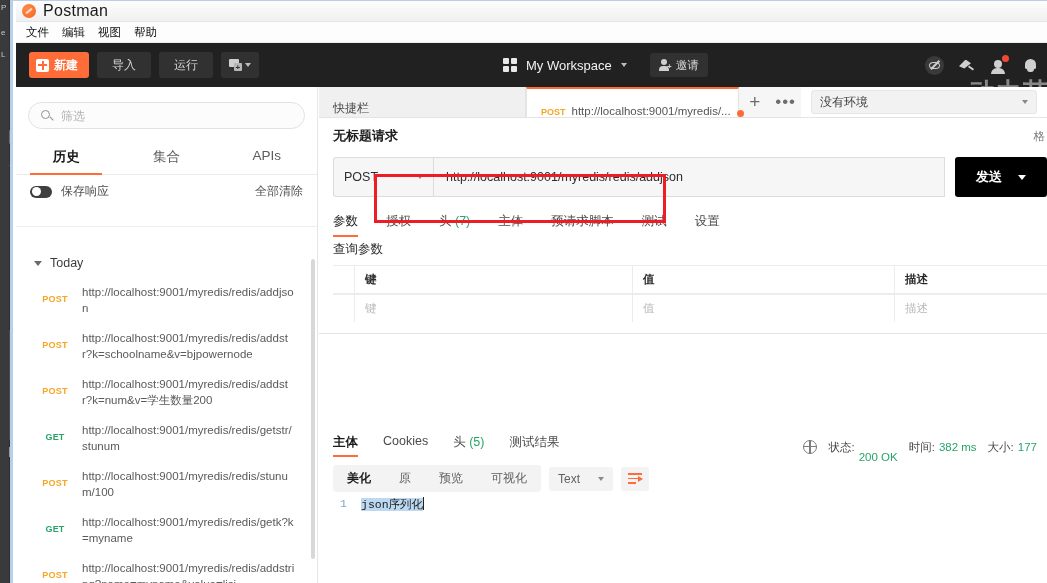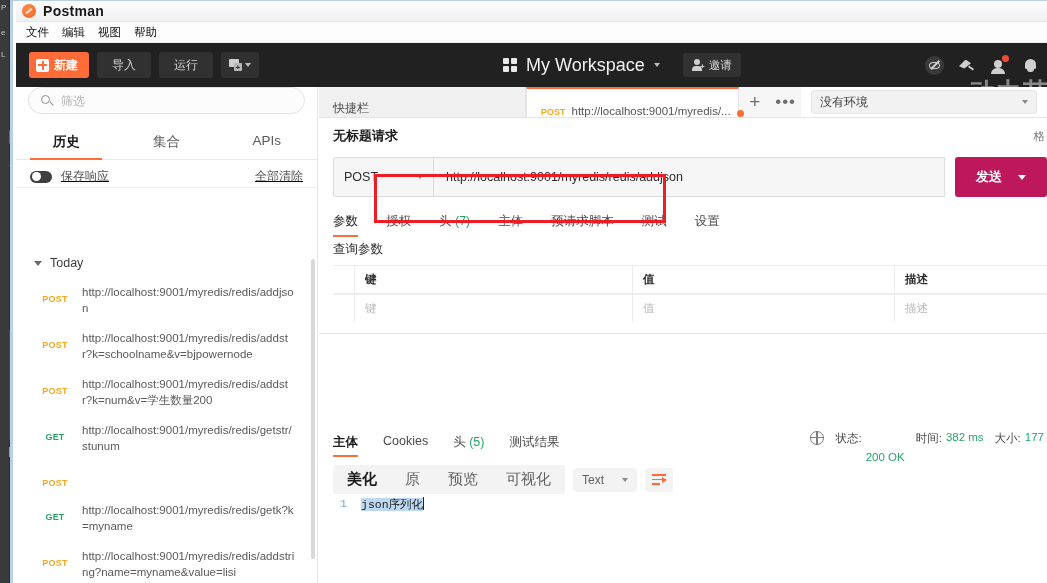--- a/index.html
+++ b/index.html
@@ -45,21 +45,21 @@
   }
   .app-logo {
     width: 14px; height: 14px; border-radius: 50%;
     background: radial-gradient(circle at 35% 30%, #ff8a4a, #f26522);
     position: relative; margin-right: 7px; flex: none;
   }
   .app-logo::after {
     content: ""; position: absolute; left: 3px; top: 6px; width: 8px; height: 2px;
     background: #ffd9c4; transform: rotate(-38deg); border-radius: 1px;
   }
-  .app-title { font-size: 14px; font-weight: bold; color: #1a1a1a; letter-spacing: .3px; }
+  .app-title { font-size: 16px; font-weight: normal; color: #1a1a1a; letter-spacing: .3px; }
 
   
   .menubar {
     position: absolute; left: 3px; top: 21px; width: 1034px; height: 21px;
     background: #fdfdfd; display: flex; align-items: center; padding-left: 10px; gap: 13px;
     border-bottom: 1px solid #ececec;
   }
   .menubar span { font-size: 11.5px; color: #111; }
 
   
@@ -94,21 +94,21 @@
   }
   .coll-icon { position: relative; width: 13px; height: 12px; }
   .coll-icon .sq1 { position:absolute; left:0; top:0; width:10px;height:8px; background:#cfcfcf; border-radius:1px;}
   .coll-icon .sq2 { position:absolute; left:5px; top:4px; width:8px;height:8px; background:#b6b6b6; border-radius:1px;}
   .coll-icon .pl  { position:absolute; left:6.5px; top:5px; color:#313131; font-size:8px; line-height:8px; font-weight:bold;}
   .caret { width:0;height:0;border-left:3.5px solid transparent;border-right:3.5px solid transparent;border-top:4px solid #bdbdbd; }
 
   .ws-wrap { position:absolute; left: 487px; top:0; height:44px; display:flex; align-items:center; gap:9px; }
   .grid-icon { display:grid; grid-template-columns: 6px 6px; grid-template-rows: 6px 6px; gap:2px; }
   .grid-icon i { background:#e8e8e8; border-radius:1px; display:block; }
-  .ws-name { color:#f0f0f0; font-size:18px; }
+  .ws-name { color:#f0f0f0; font-size:13px; }
   .btn-invite {
     height:24px; background:#313131; border-radius:3px; display:flex; align-items:center; gap:5px;
     padding: 0 9px; color:#d6d6d6; font-size:11.5px; margin-left:14px; cursor:pointer;
   }
   .person-icon { position:relative; width:12px; height:12px; }
   .person-icon .h { position:absolute; left:2px; top:0px; width:6px;height:6px;border-radius:50%;background:#cfcfcf;}
   .person-icon .b { position:absolute; left:0px; top:7px; width:10px;height:5px;border-radius:4px 4px 0 0;background:#cfcfcf;}
   .person-icon .p { position:absolute; right:-1px; bottom:0px; color:#cfcfcf; font-size:8px; line-height:8px; font-weight:bold;}
 
   .head-icons { position:absolute; right:10px; top:0; height:44px; display:flex; align-items:center; gap:13px; }
@@ -137,21 +137,21 @@
     position:absolute; right: 0px; top: 32px; font-size: 26px; color: #9c9c9c;
     font-weight: bold; opacity: .85; letter-spacing: 1px; white-space: nowrap;
     pointer-events:none; font-family:"Liberation Sans", sans-serif;
   }
 
   
   .sidebar {
     position:absolute; left: 3px; top: 86px; width: 302px; bottom: 0;
     background: #ffffff; border-right: 1px solid #e6e6e6;
   }
-  .search-wrap { padding: 0 12px 0 12px; }
+  .search-wrap { padding: 15px 12px 0 12px; }
   .search-box {
     height: 27px; border: 1px solid #e2e2e2; border-radius: 14px; background:#fcfcfc;
     display:flex; align-items:center; padding: 0 12px; gap: 8px;
   }
   .mag { position:relative; width:12px; height:12px; flex:none; }
   .mag .c { position:absolute; left:0;top:0; width:9px;height:9px;border:1.4px solid #8f8f8f;border-radius:50%; }
   .mag .t { position:absolute; left:7.5px; top:8px; width:5px;height:1.4px;background:#8f8f8f;transform:rotate(45deg); }
   .search-box input {
     border:0; outline:0; background:transparent; font-size:12px; color:#4a4a4a;
     font-family:"Liberation Sans", sans-serif; width: 100%;
@@ -163,21 +163,21 @@
     flex:1; text-align:center; padding: 7px 0 8px; font-size: 13.5px; color:#5c5c5c; cursor:pointer;
     position:relative;
   }
   .sb-tab.active { color:#1a1a1a; font-weight:bold; }
   .sb-tab.active::after {
     content:""; position:absolute; left: 14%; right:14%; bottom:-1px; height:2px; background:#ff6c37;
   }
 
   .sb-actions {
     display:flex; align-items:center; justify-content:space-between;
-    padding: 8px 14px 2px 14px; border-bottom:1px solid #eeeeee;text-decoration:underline;
+    padding: 8px 14px 26px 14px; border-bottom:1px solid #eeeeee;
   }
   .toggle-wrap { display:flex; align-items:center; gap:9px; }
   .toggle {
     width:22px; height:12px; border-radius:7px; background:#3f3f3f; position:relative; flex:none; cursor:pointer;
   }
   .toggle .knob { position:absolute; left:1.5px; top:1.5px; width:9px;height:9px;border-radius:50%;background:#fff; }
   .toggle-label { font-size:12px; color:#4f4f4f; }
   .clear-all { font-size:12px; color:#4f4f4f; cursor:pointer; }
 
   .hist-scroll { position:absolute; left:0; right:0; top:158px; bottom:0; overflow:hidden; }
@@ -236,21 +236,21 @@
     width: 100px; border:1px solid #dcdcdc; border-right:0; border-radius: 3px 0 0 3px;
     background:#f6f6f6; display:flex; align-items:center; justify-content:space-between;
     padding: 0 10px; font-size:12.5px; color:#2d2d2d; cursor:pointer;
   }
   .url-input {
     flex:1; border:1px solid #dcdcdc; background:#f6f6f6; font-size:12.5px; color:#2d2d2d;
     padding: 0 12px; outline:none; font-family:"Liberation Sans", sans-serif;
     max-width: 637px;
   }
   .send-btn {
-    width: 92px; height: 40px; background:#be185d; color:#fff; font-size:13px; font-weight:bold;
+    width: 92px; height: 40px; background:#000000; color:#fff; font-size:13px; font-weight:bold;
     display:flex; align-items:center; justify-content: center; gap: 16px; border-radius:3px;
     margin-left: 10px; cursor:pointer;
   }
   .send-caret { width:0;height:0;border-left:4px solid transparent;border-right:4px solid transparent;border-top:5px solid #fff; }
 
   
   .annot {
     position:absolute; left: 361px; top: 173px; width: 292px; height: 49px;
     border: 3px solid #ee1c25; pointer-events: none;
   }
@@ -279,29 +279,29 @@
   .ptable .body .pcell { color:#b8b8b8; }
 
   
   .resp-sep { position:absolute; left: 0; right: 0; top: 246px; height:1px; background:#e4e4e4; }
   .resp-tabs { position:absolute; left: 14px; top: 344px; display:flex; }
   .rsp { font-size:12.5px; color:#4a4a4a; margin-right: 25px; padding: 3px 0 6px; position:relative; cursor:pointer; }
   .rsp.active { color:#1b1b1b; font-weight:bold; }
   .rsp.active::after { content:""; position:absolute; left:0; right:0; bottom:0; height:2px; background:#ff6c37; }
   .rsp .cnt { color:#27a567; font-weight:normal; }
 
-  .resp-meta { position:absolute; right: 3px; top: 344px; display:flex; gap:11px; font-size:11.5px; color:#4a4a4a; }
+  .resp-meta { position:absolute; right: 10px; top: 344px; display:flex; align-items:center; gap:11px; font-size:11.5px; color:#4a4a4a; }
   .globe { width:14px;height:14px;border:1.3px solid #7d7d7d;border-radius:50%; position:relative; }
   .globe::before { content:""; position:absolute; left:5px; top:-1.3px; width:1.3px; height:14px; background:#7d7d7d; }
   .globe::after  { content:""; position:absolute; left:-1.3px; top:5px; width:14px; height:1.3px; background:#7d7d7d; }
   .meta-val { color:#27a567; }
 
   .viewbar { position:absolute; left: 14px; top: 378px; display:flex; align-items:center; gap: 8px; }
   .vgroup { display:flex; background:#f3f3f3; border-radius:3px; overflow:hidden; }
-  .vbtn { font-size:15px; color:#616161; padding: 5px 14px; cursor:pointer; }
+  .vbtn { font-size:12px; color:#616161; padding: 5px 14px; cursor:pointer; }
   .vbtn.active { color:#1c1c1c; font-weight:bold; }
   .tsel {
     display:flex; align-items:center; gap: 18px; background:#f3f3f3; border-radius:3px;
     font-size:12px; color:#616161; padding: 5px 9px; cursor:pointer;
   }
   .wrapbtn {
     width:28px; height:24px; background:#f3f3f3; border-radius:3px; display:flex;
     align-items:center; justify-content:center; cursor:pointer;
   }
   .wrap-ic { position:relative; width:14px; height:11px; }
@@ -458,20 +458,21 @@
           <div class="hist-item">
             <span class="method m-post">POST</span>
             <span class="hist-url">http://localhost:9001/myredis/redis/addstr?k=num&amp;v=学生数量200</span>
           </div>
           <div class="hist-item">
             <span class="method m-get">GET</span>
             <span class="hist-url">http://localhost:9001/myredis/redis/getstr/stunum</span>
           </div>
           <div class="hist-item">
             <span class="method m-post">POST</span>
+            <span class="hist-url">http://localhost:9001/myredis/redis/stunum/100</span>
           </div>
           <div class="hist-item">
             <span class="method m-get">GET</span>
             <span class="hist-url">http://localhost:9001/myredis/redis/getk?k=myname</span>
           </div>
           <div class="hist-item">
             <span class="method m-post">POST</span>
             <span class="hist-url">http://localhost:9001/myredis/redis/addstring?name=myname&amp;value=lisi</span>
           </div>
 

